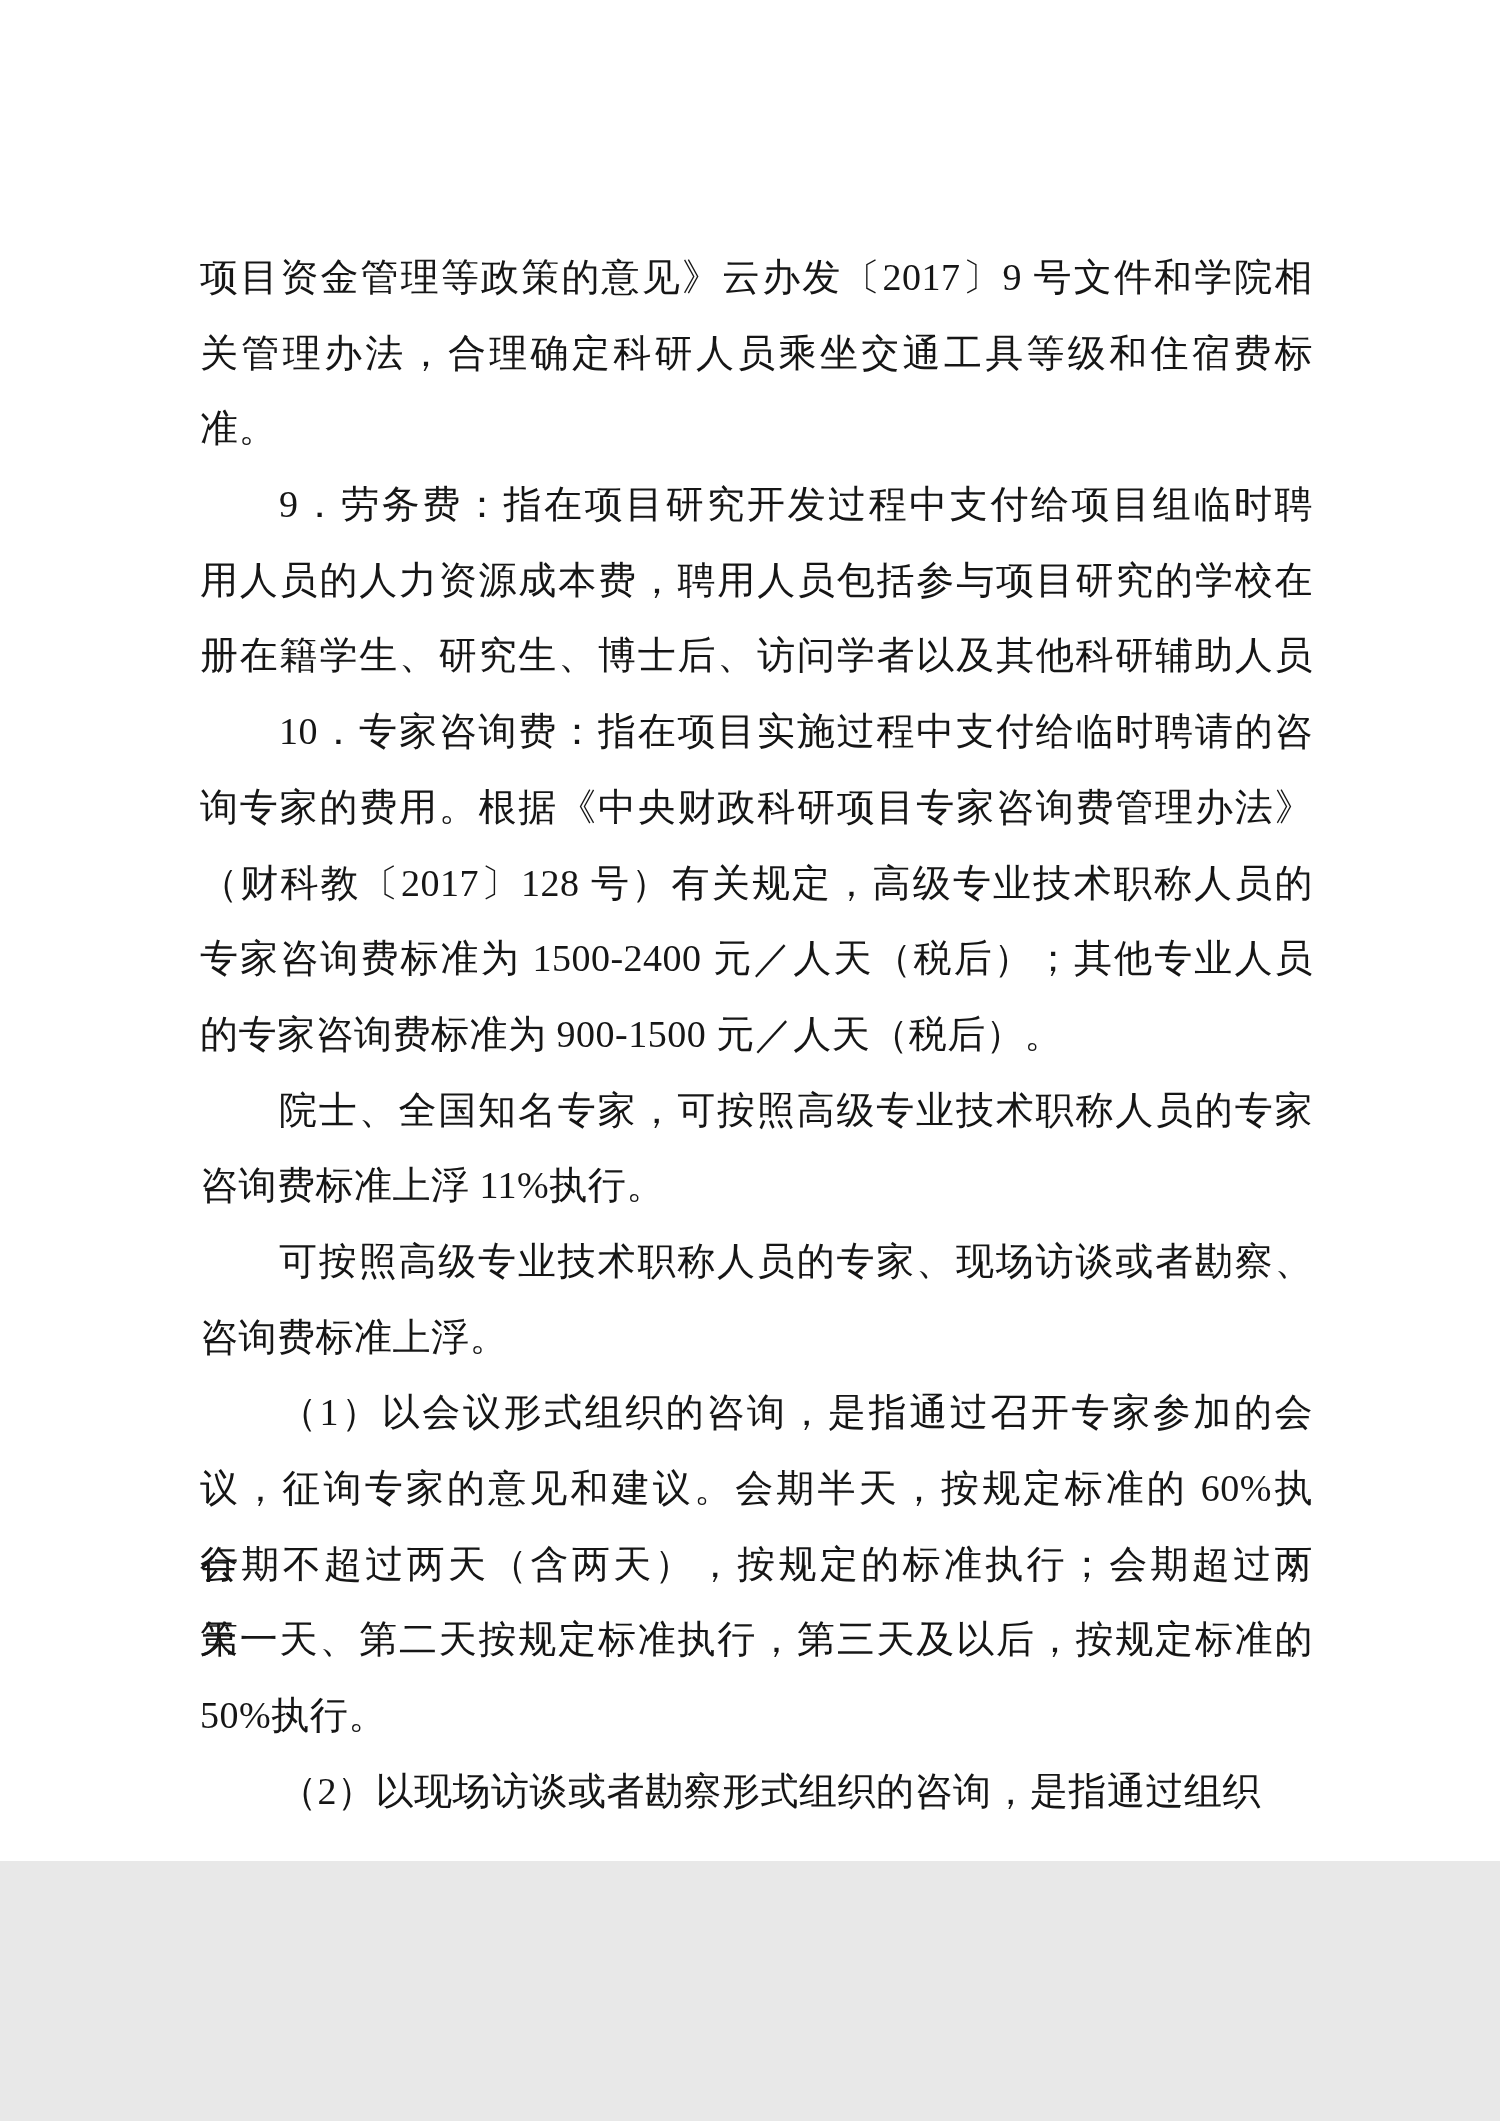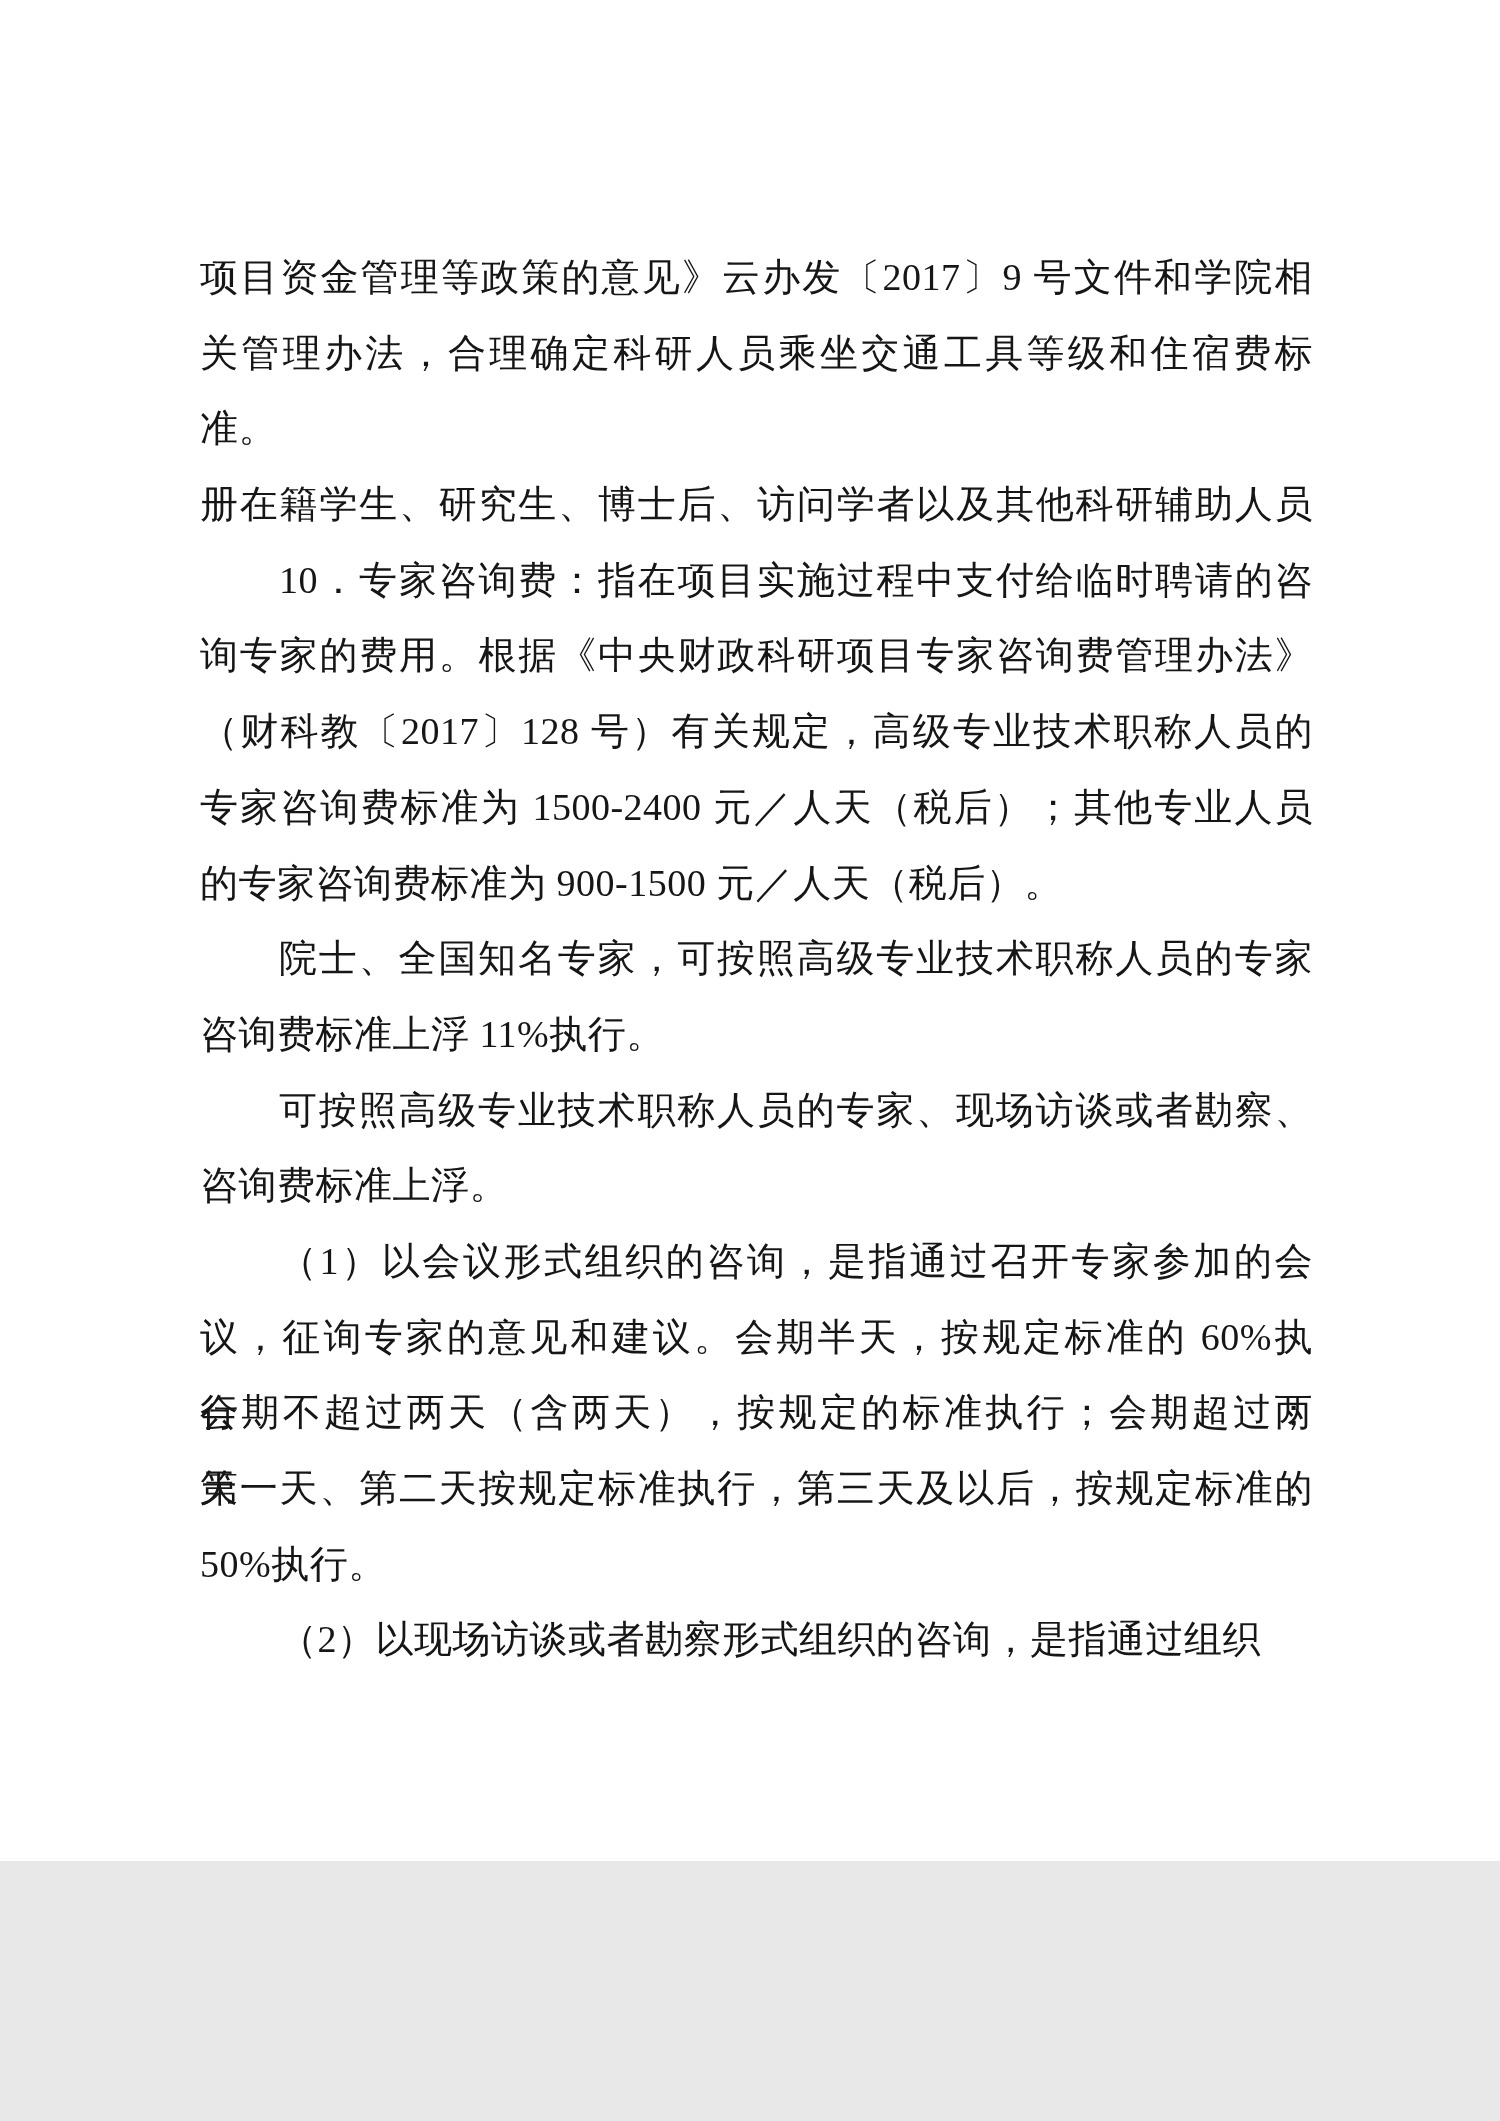--- a/index.html
+++ b/index.html
@@ -55,20 +55,22 @@
   }
 </style>
 </head>
 <body>
 
 <div class="page">
   <div class="text-block">
       <div class="line full">项目资金管理等政策的意见》云办发〔2017〕9 号文件和学院相</div>
       <div class="line full">关管理办法，合理确定科研人员乘坐交通工具等级和住宿费标</div>
       <div class="line">准。</div>
+      <div class="line full indent">9．劳务费：指在项目研究开发过程中支付给项目组临时聘</div>
+      <div class="line full">用人员的人力资源成本费，聘用人员包括参与项目研究的学校在</div>
       <div class="line full">册在籍学生、研究生、博士后、访问学者以及其他科研辅助人员</div>
       <div class="line full indent">10．专家咨询费：指在项目实施过程中支付给临时聘请的咨</div>
       <div class="line full">询专家的费用。根据《中央财政科研项目专家咨询费管理办法》</div>
       <div class="line full">（财科教〔2017〕128 号）有关规定，高级专业技术职称人员的</div>
       <div class="line full">专家咨询费标准为 1500-2400 元／人天（税后）；其他专业人员</div>
       <div class="line">的专家咨询费标准为 900-1500 元／人天（税后）。</div>
       <div class="line full indent">院士、全国知名专家，可按照高级专业技术职称人员的专家</div>
       <div class="line">咨询费标准上浮 11%执行。</div>
       <div class="line full indent">可按照高级专业技术职称人员的专家、现场访谈或者勘察、</div>
       <div class="line">咨询费标准上浮。</div>

